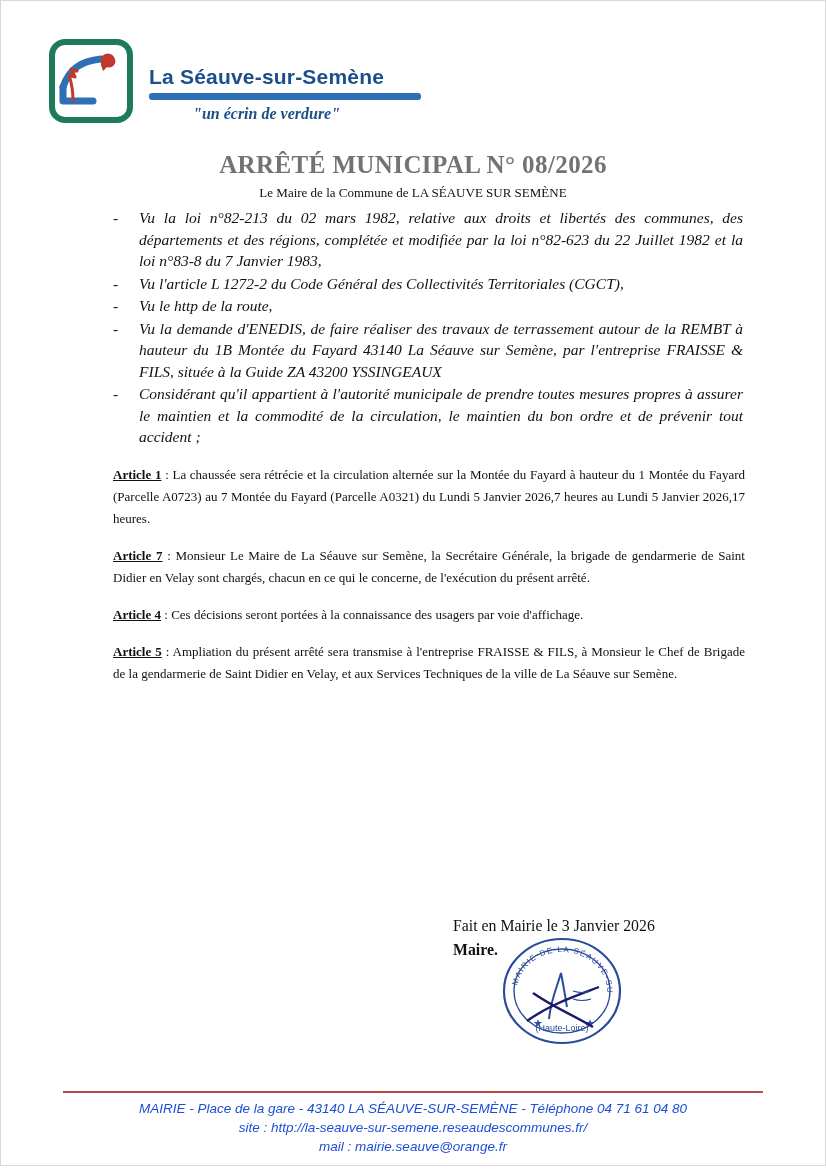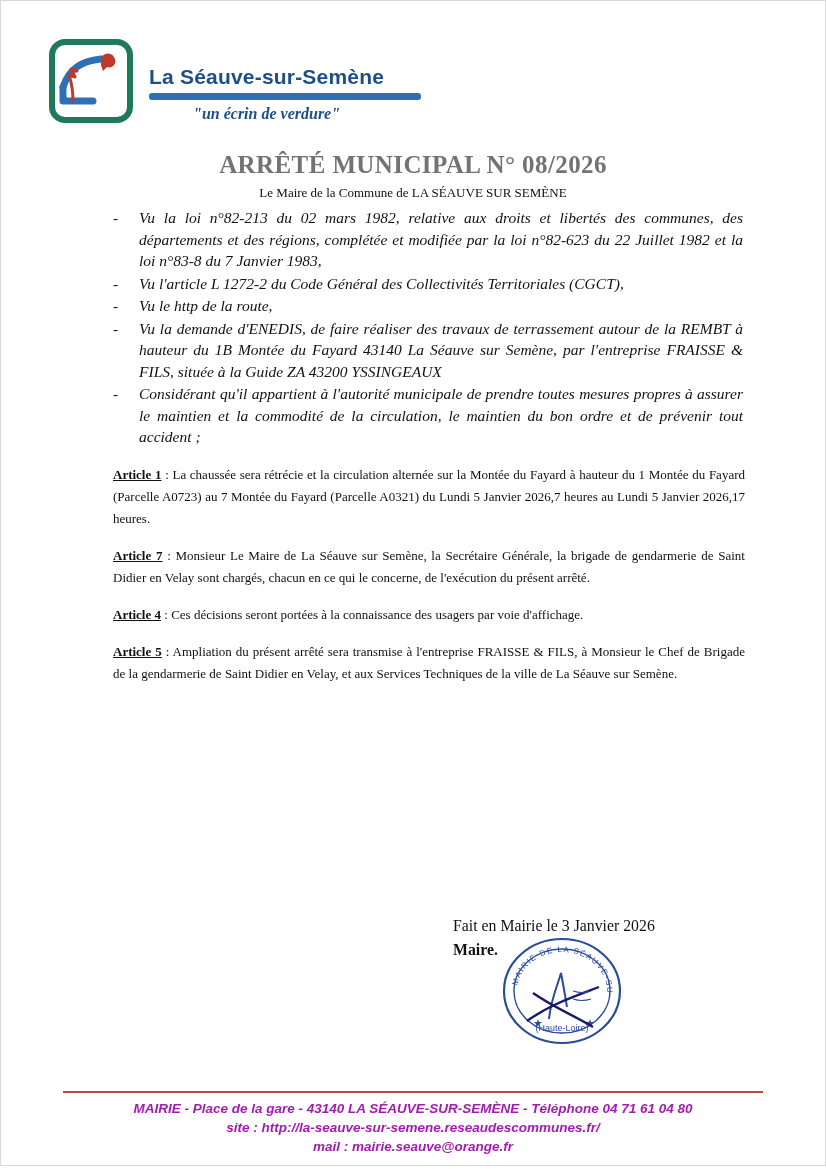--- a/index.html
+++ b/index.html
@@ -191,22 +191,21 @@
   }
   .footer {
     position: absolute;
     left: 0; right: 0;
     top: 1098px;
     text-align: center;
     font-family: "Liberation Sans", sans-serif;
     font-style: italic;
     font-size: 13.5px;
     line-height: 19px;
-    color: #a21caf;
-    font-weight: bold;
+    color: #1d4ed8;
   }
 </style>
 </head>
 <body>
 
 <div class="page">
 
   <div class="header">
     <div class="logo-mark">
       <div class="frame"></div>

